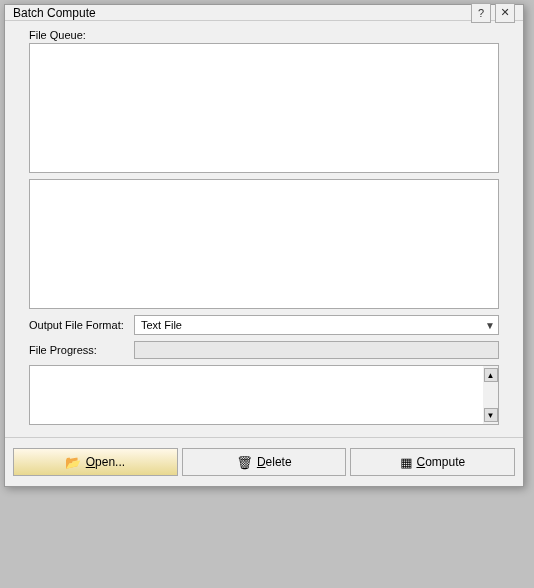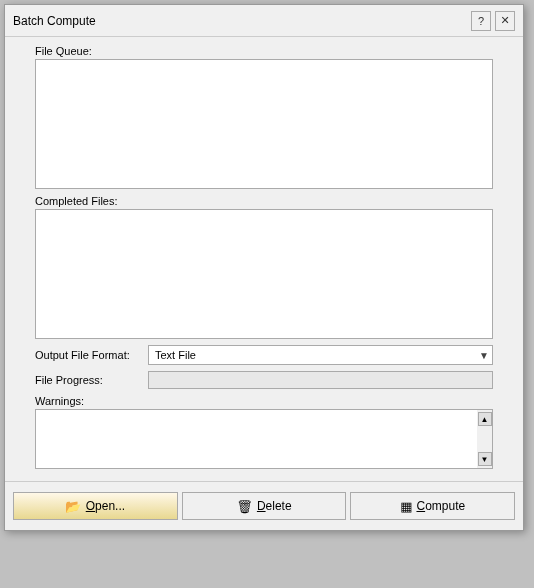--- a/index.html
+++ b/index.html
@@ -30,21 +30,21 @@
       margin: 4px;
     }
 
     .title-bar {
       background: #f0f0f0;
       border-bottom: 1px solid #ccc;
       padding: 6px 8px;
       display: flex;
       align-items: center;
       justify-content: space-between;
-      height: 32px;
+      height: 16px;
     }
 
     .title-bar-left {
       display: flex;
       align-items: center;
       gap: 6px;
     }
 
     .title-text {
       font-size: 12px;
@@ -65,21 +65,21 @@
       border: 1px solid #aaa;
       cursor: pointer;
       display: flex;
       align-items: center;
       justify-content: center;
       font-size: 11px;
       color: #333;
     }
 
     .content {
-      padding: 8px 30px;
+      padding: 8px 24px;
       display: flex;
       flex-direction: column;
       gap: 6px;
     }
 
     .section-label {
       font-size: 11px;
       color: #000;
       margin-bottom: 2px;
     }
@@ -94,21 +94,21 @@
       height: 130px;
     }
 
     .list-box-completed {
       height: 130px;
     }
 
     .form-row {
       display: flex;
       align-items: center;
-      gap: 8px;
+      gap: 0;
     }
 
     .form-label {
       font-size: 11px;
       color: #000;
       min-width: 105px;
     }
 
     .dropdown-wrapper {
       position: relative;
@@ -248,41 +248,39 @@
   </div>
 
   <div class="content">
 
     <div>
       <div class="section-label">File Queue:</div>
       <div class="list-box list-box-file-queue"></div>
     </div>
 
     <div>
-      <div class="section-label">Completed Files:</div>
       <div class="list-box list-box-completed"></div>
     </div>
 
     <div class="form-row">
       <span class="form-label">Output File Format:</span>
       <div class="dropdown-wrapper">
         <select class="dropdown"><option>Text File</option><option>CSV</option><option>Excel</option><option>XML</option></select>
         <span class="dropdown-arrow">▼</span>
       </div>
     </div>
 
     <div class="form-row">
       <span class="form-label">File Progress:</span>
       <div class="progress-bar-container">
         <div class="progress-bar-fill"></div>
       </div>
     </div>
 
     <div>
-      <div class="section-label">Warnings:</div>
       <div class="warnings-area">
         <textarea class="warnings-text" readonly="" style=""></textarea>
         <div class="scrollbar-area">
           <div class="scroll-btn">▲</div>
           <div class="scroll-btn">▼</div>
         </div>
       </div>
     </div>
 
   </div>

